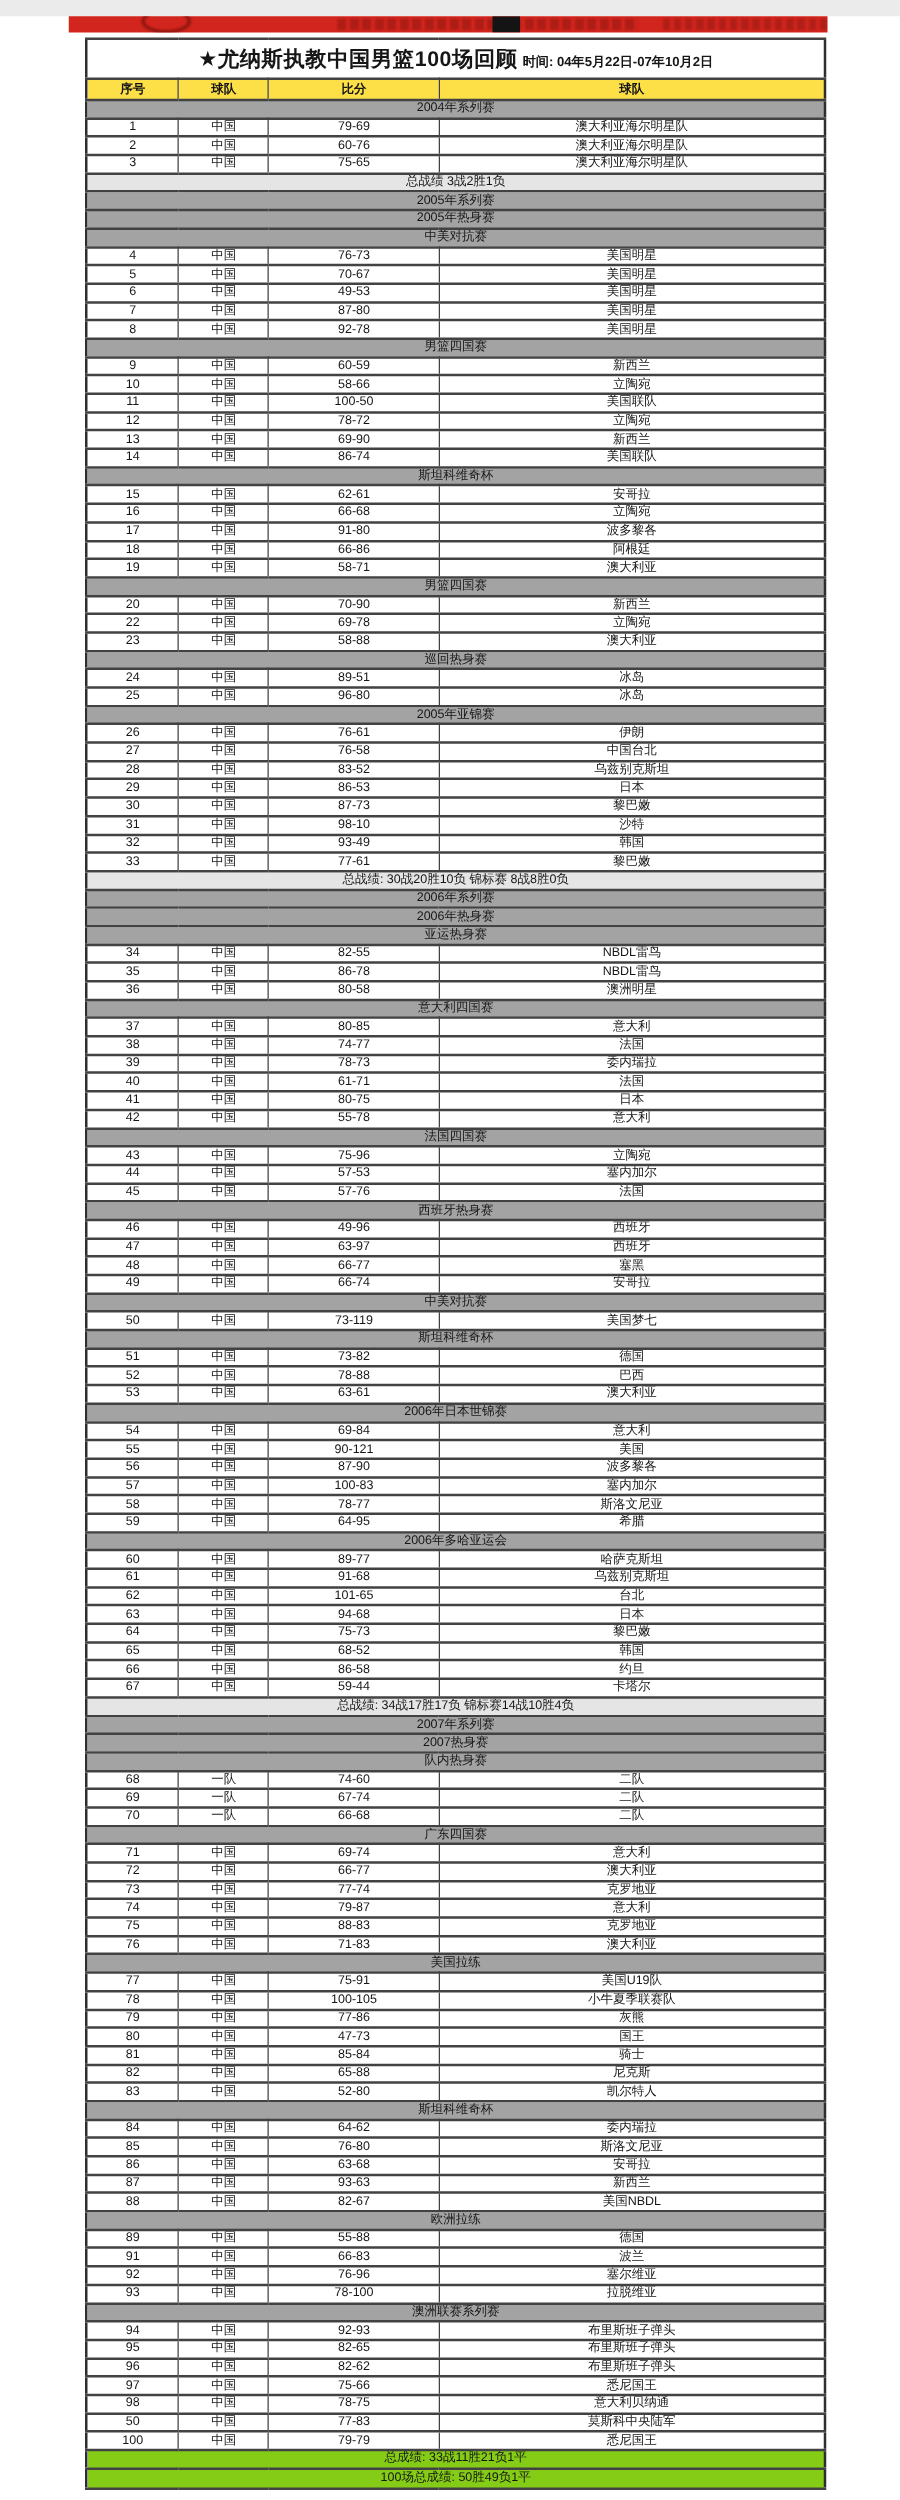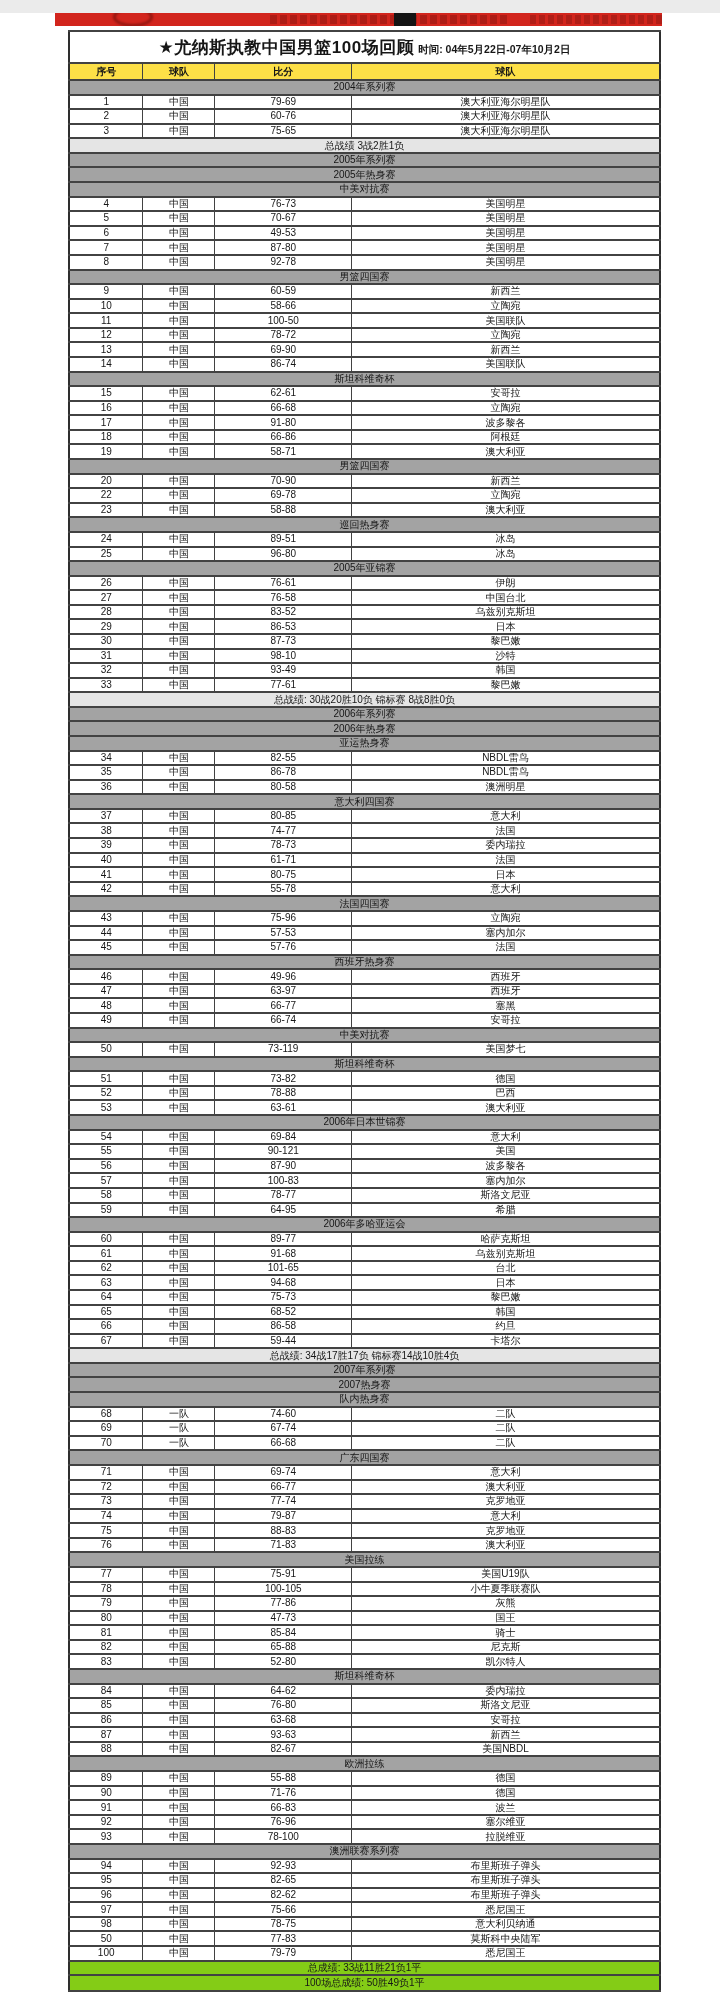--- a/index.html
+++ b/index.html
@@ -690,26 +690,20 @@
       <tr class="section-row">
         <td colspan="4">欧洲拉练</td>
       </tr>
       <tr class="data-row">
         <td>89</td>
         <td>中国</td>
         <td>55-88</td>
         <td>德国</td>
       </tr>
       <tr class="data-row">
-        <td>90</td>
-        <td>中国</td>
-        <td>71-76</td>
-        <td>德国</td>
-      </tr>
-      <tr class="data-row">
         <td>91</td>
         <td>中国</td>
         <td>66-83</td>
         <td>波兰</td>
       </tr>
       <tr class="data-row">
         <td>92</td>
         <td>中国</td>
         <td>76-96</td>
         <td>塞尔维亚</td>

